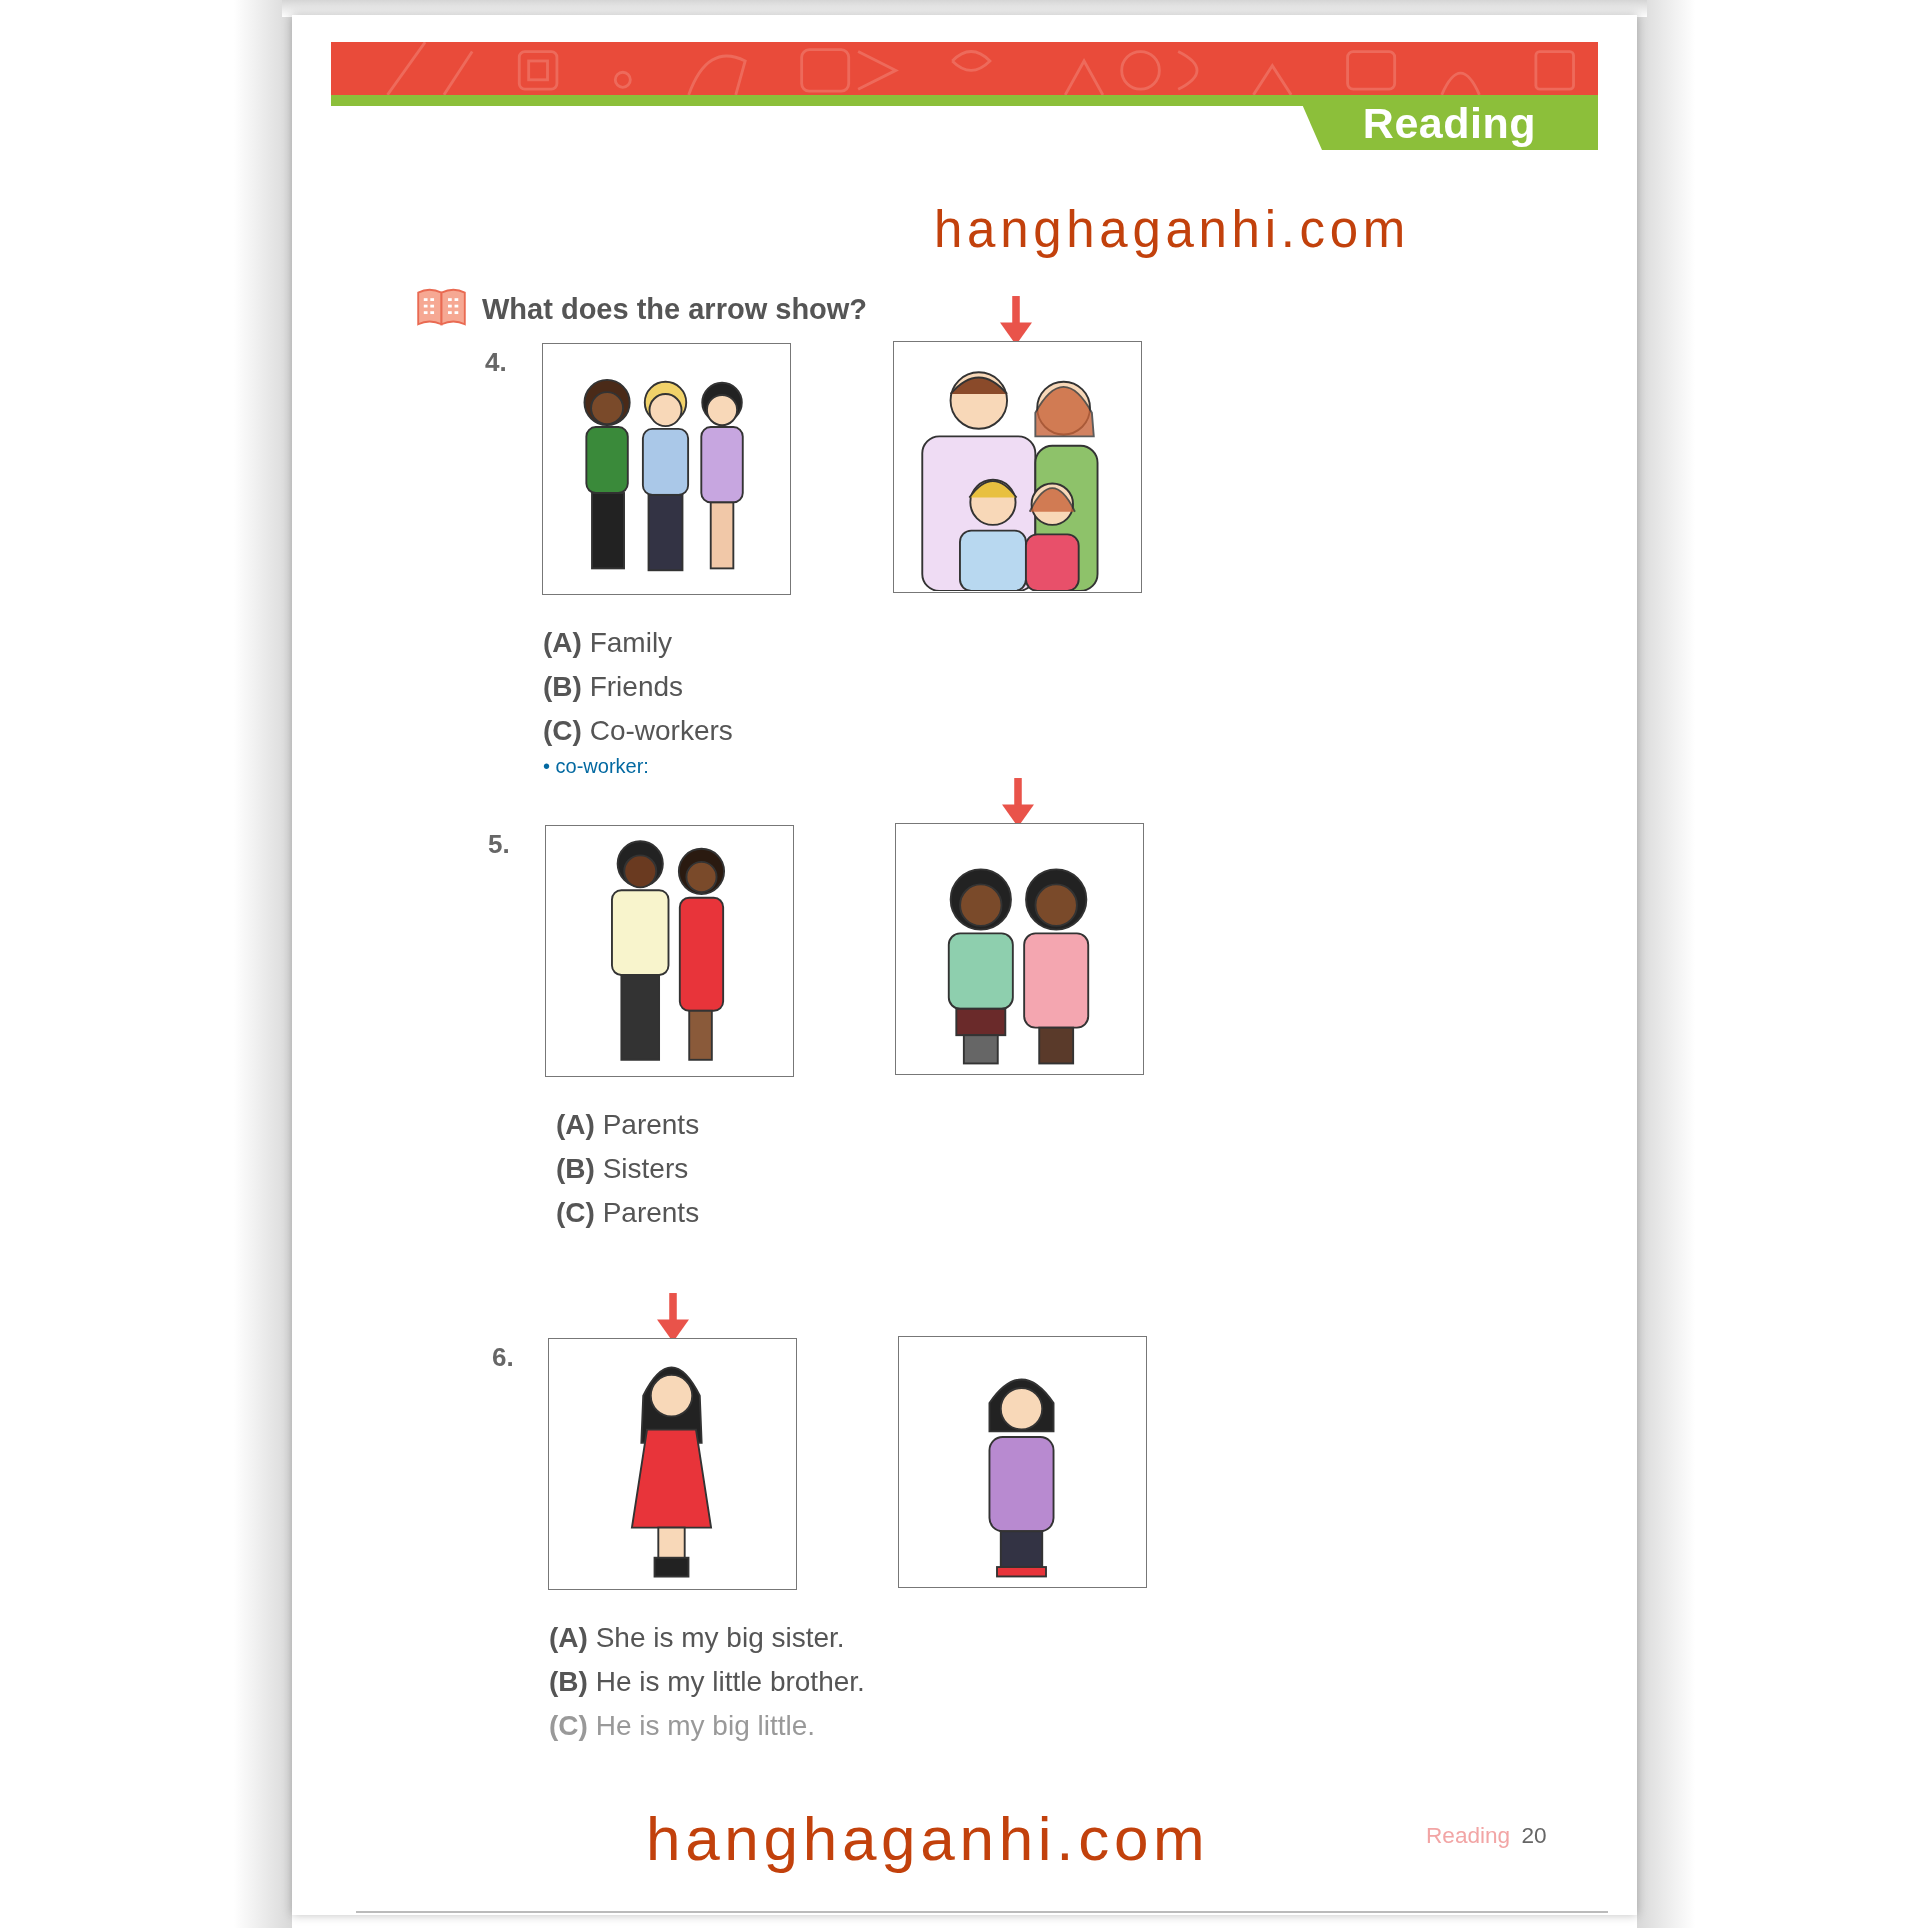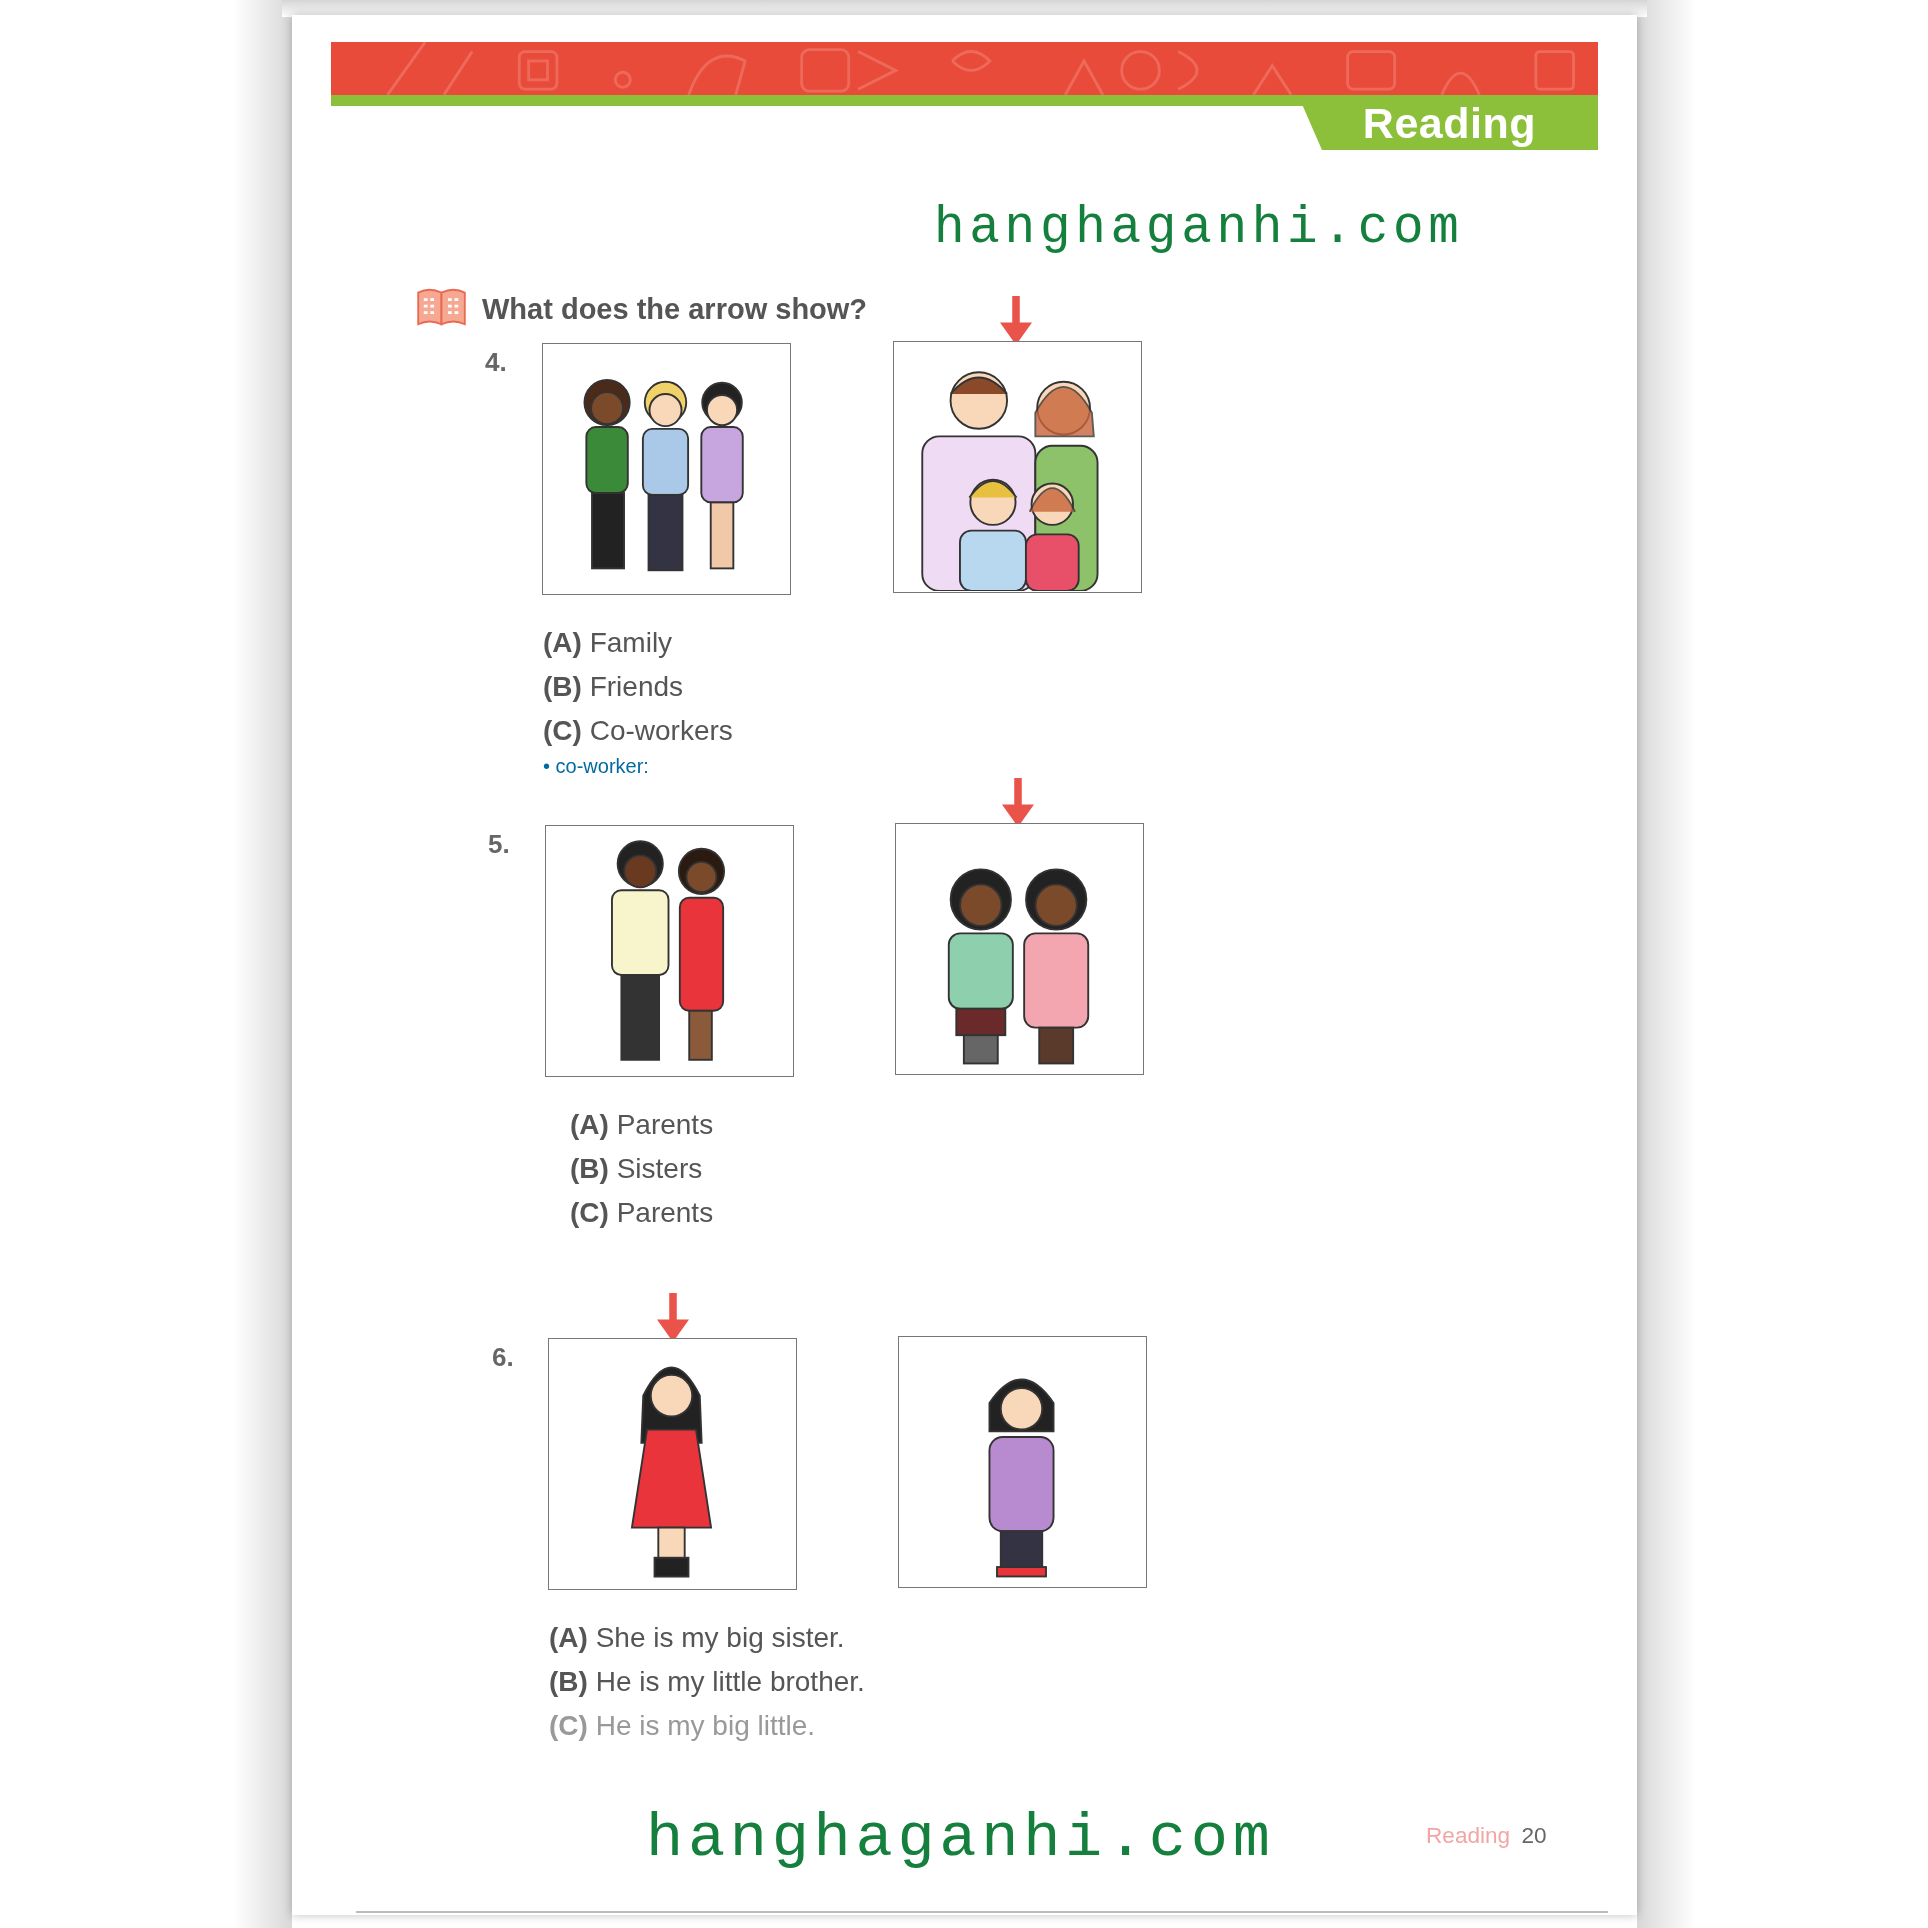--- a/index.html
+++ b/index.html
@@ -6,21 +6,21 @@
   body { width:1928px; height:1928px; background:#ffffff; position:relative; overflow:hidden; font-family:"Liberation Sans", sans-serif; }
   .shadow-l { position:absolute; left:0; top:0; width:292px; height:1928px; background:linear-gradient(to right,#ffffff 0%, #ffffff 80%, #d8d8d8 100%); }
   .shadow-r { position:absolute; left:1637px; top:0; width:292px; height:1928px; background:linear-gradient(to left,#ffffff 0%, #ffffff 80%, #d8d8d8 100%); }
   .shadow-t { position:absolute; left:282px; top:0; width:1365px; height:17px; background:linear-gradient(to bottom,#d5d5d5,#ffffff); }
   .page { position:absolute; left:292px; top:15px; width:1345px; height:1900px; background:#fff; box-shadow:0 0 9.4px rgba(0,0,0,0.25); }
   .banner-red { position:absolute; left:331px; top:42px; width:1267px; height:53px; background:#e94b3a; overflow:hidden; }
   .banner-red svg { position:absolute; left:0; top:0; }
   .banner-green { position:absolute; left:331px; top:95px; width:1267px; height:11.3px; background:#8cbf3a; }
   .reading-tab { position:absolute; left:1298px; top:95px; width:300px; height:55px; background:#8cbf3a; clip-path:polygon(0 0,100% 0,100% 100%,8% 100%); }
   .reading-tab span { position:absolute; right:62px; top:3.8px; color:#fff; font-weight:bold; font-size:43px; letter-spacing:0.5px; }
-  .watermark { position:absolute; color:#15803d; font-family:Liberation Mono, monospace; letter-spacing:4.7px; }
+  .watermark { position:absolute; color:#c2410c; font-family:Liberation Sans, sans-serif; letter-spacing:4.7px; }
   .wm1 { left:934px; top:200px; font-size:51px; }
   .wm2 { left:646px; top:1803px; font-size:62px; }
   .instr { position:absolute; left:416px; top:247px; display:flex; align-items:center; gap:15px;margin-top:40px; }
   .instr-text { font-size:29px; font-weight:bold; color:#555; }
   .qnum { position:absolute; font-size:26px; font-weight:bold; color:#666; }
   .pic { position:absolute; border:1.9px solid #777; background:#fff; box-sizing:border-box; }
   .arrow { position:absolute; width:32px; height:49px; }
   .opts { position:absolute; }
   .opt { font-size:28px; color:#555; height:44px; line-height:44px; white-space:nowrap; }
   .opt b { color:#555; }
@@ -167,21 +167,21 @@
       <rect x="56" y="116" width="68" height="80" rx="12" fill="#8ecfae"></rect>
         <rect x="64" y="196" width="52" height="28" fill="#6a2a2a"></rect>
       <rect x="72" y="224" width="36" height="30" fill="#666"></rect>
       <circle cx="170" cy="80" r="32" fill="#222"></circle>
         <circle cx="170" cy="86" r="22" fill="#7a4a2a"></circle>
       <rect x="136" y="116" width="68" height="100" rx="12" fill="#f4a6b0"></rect>
         <rect x="152" y="216" width="36" height="38" fill="#5a3a2a"></rect>
     </g>
   </svg>
 </div>
-<div class="opts" style="left:570px;top:1103px;">
+<div class="opts" style="left:556px;top:1103px;">
   <div class="opt"><b>(A)</b> <span>Parents</span></div>
   <div class="opt"><b>(B)</b> <span>Sisters</span></div>
   <div class="opt"><b>(C)</b> <span>Parents</span></div>
 </div>
 
 <div class="qnum" style="left:492px;top:1342px;">6.</div>
 <svg class="arrow" style="left:657px;top:1293px;" viewBox="0 0 34 52">
     <rect x="13" y="0" width="8" height="32" fill="#e9534a"></rect>
     <polygon points="0,28 34,28 17,52" fill="#e9534a"></polygon>
   </svg>

